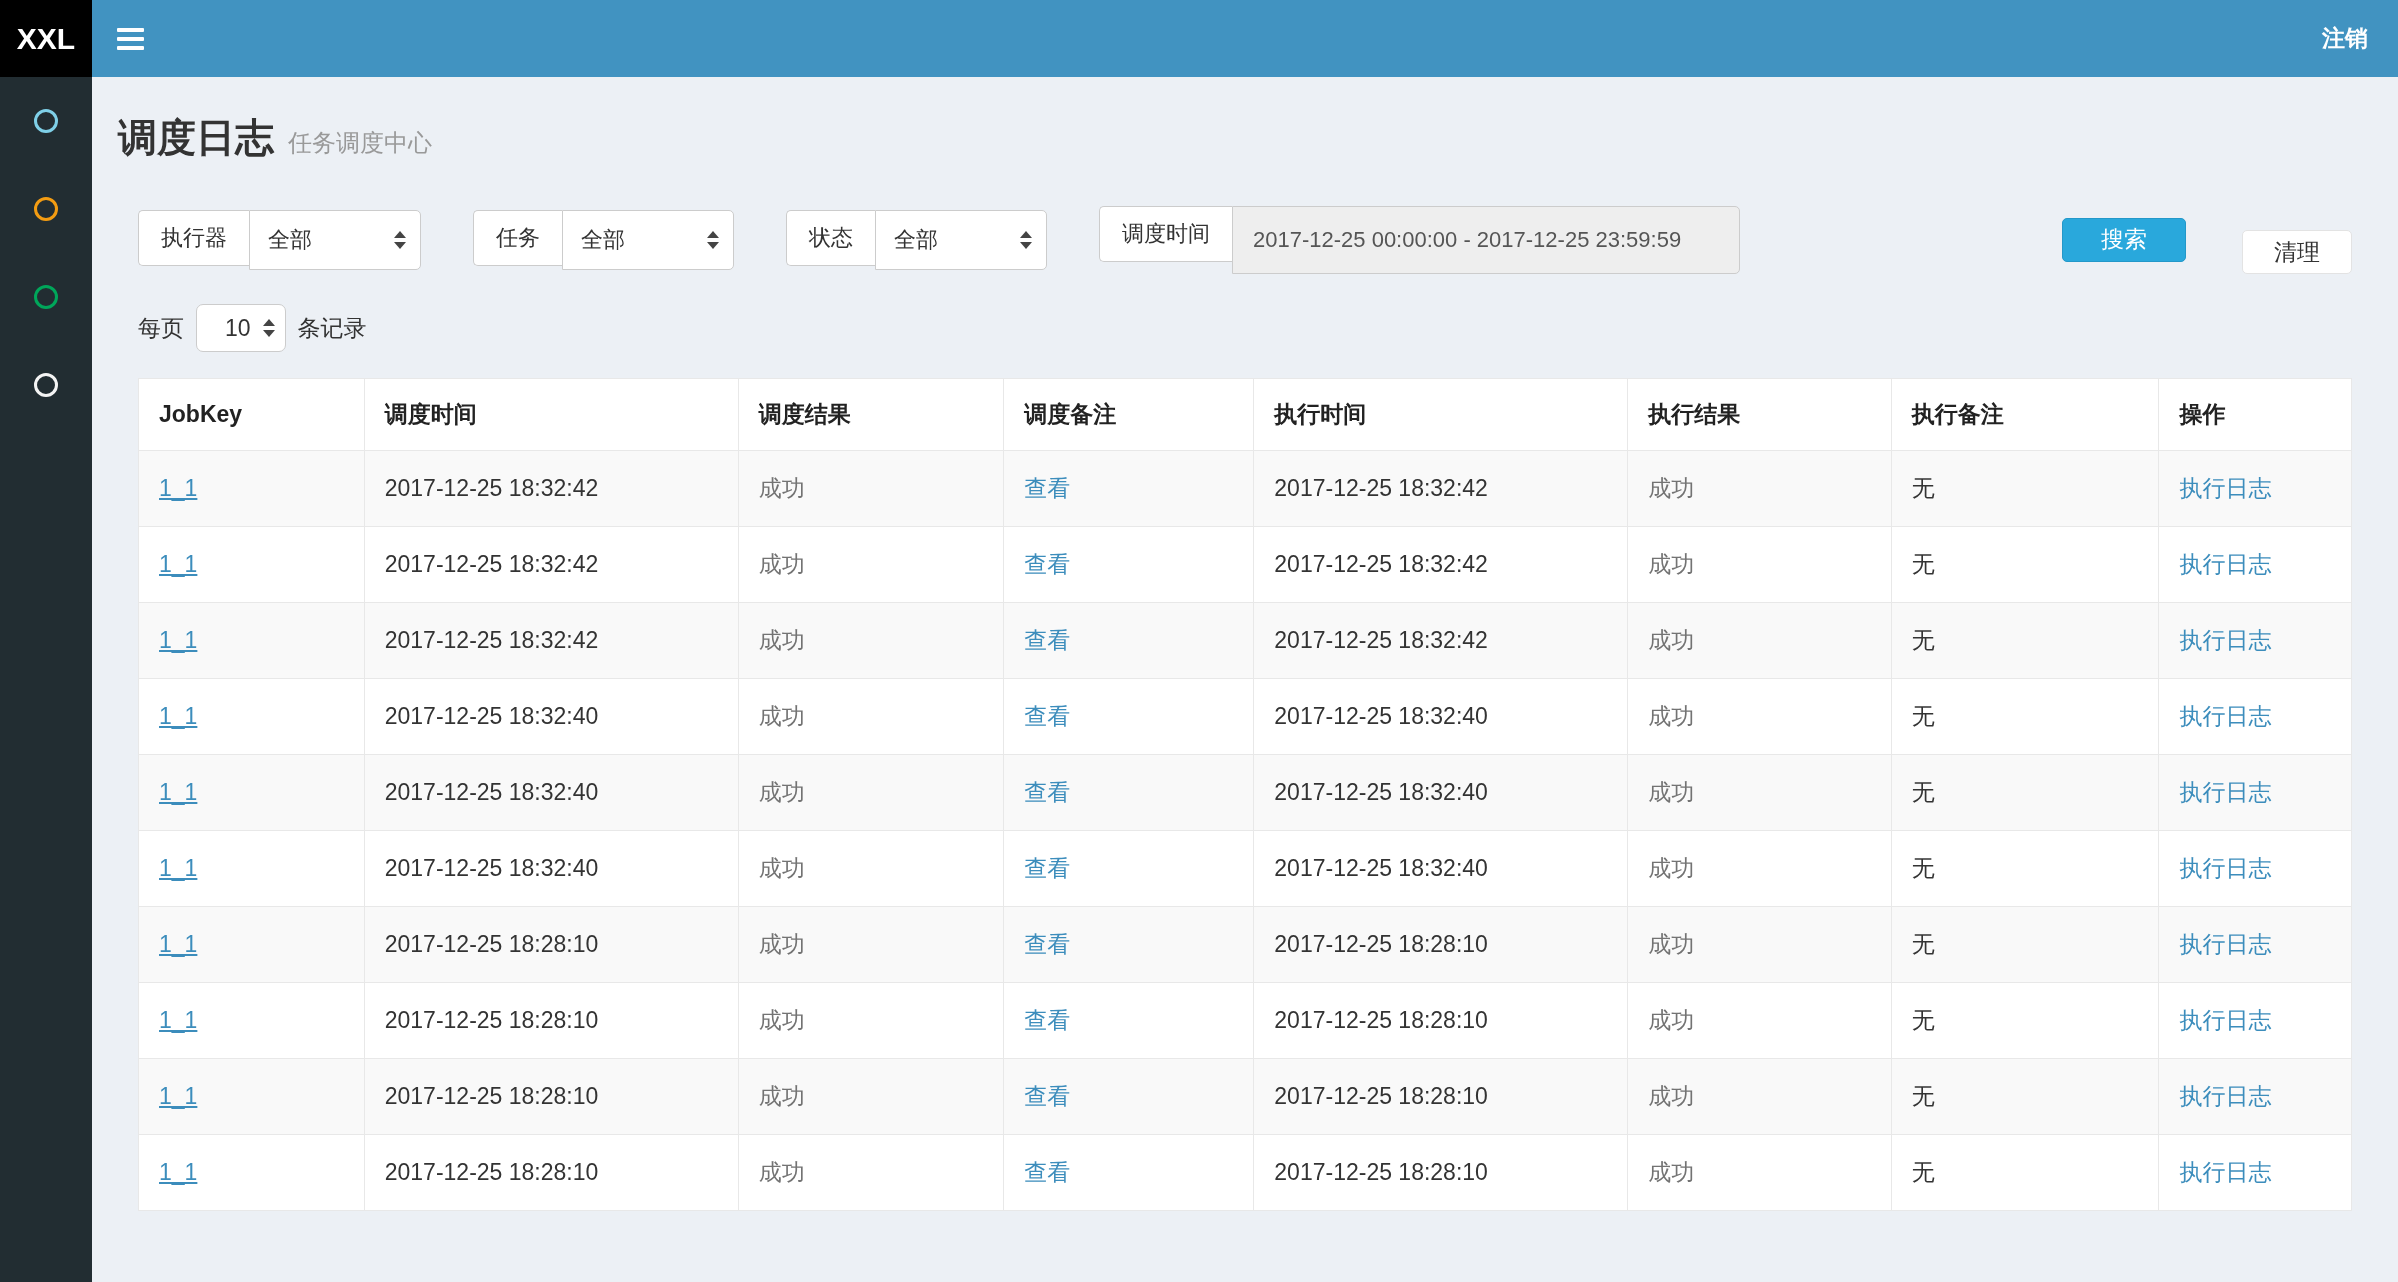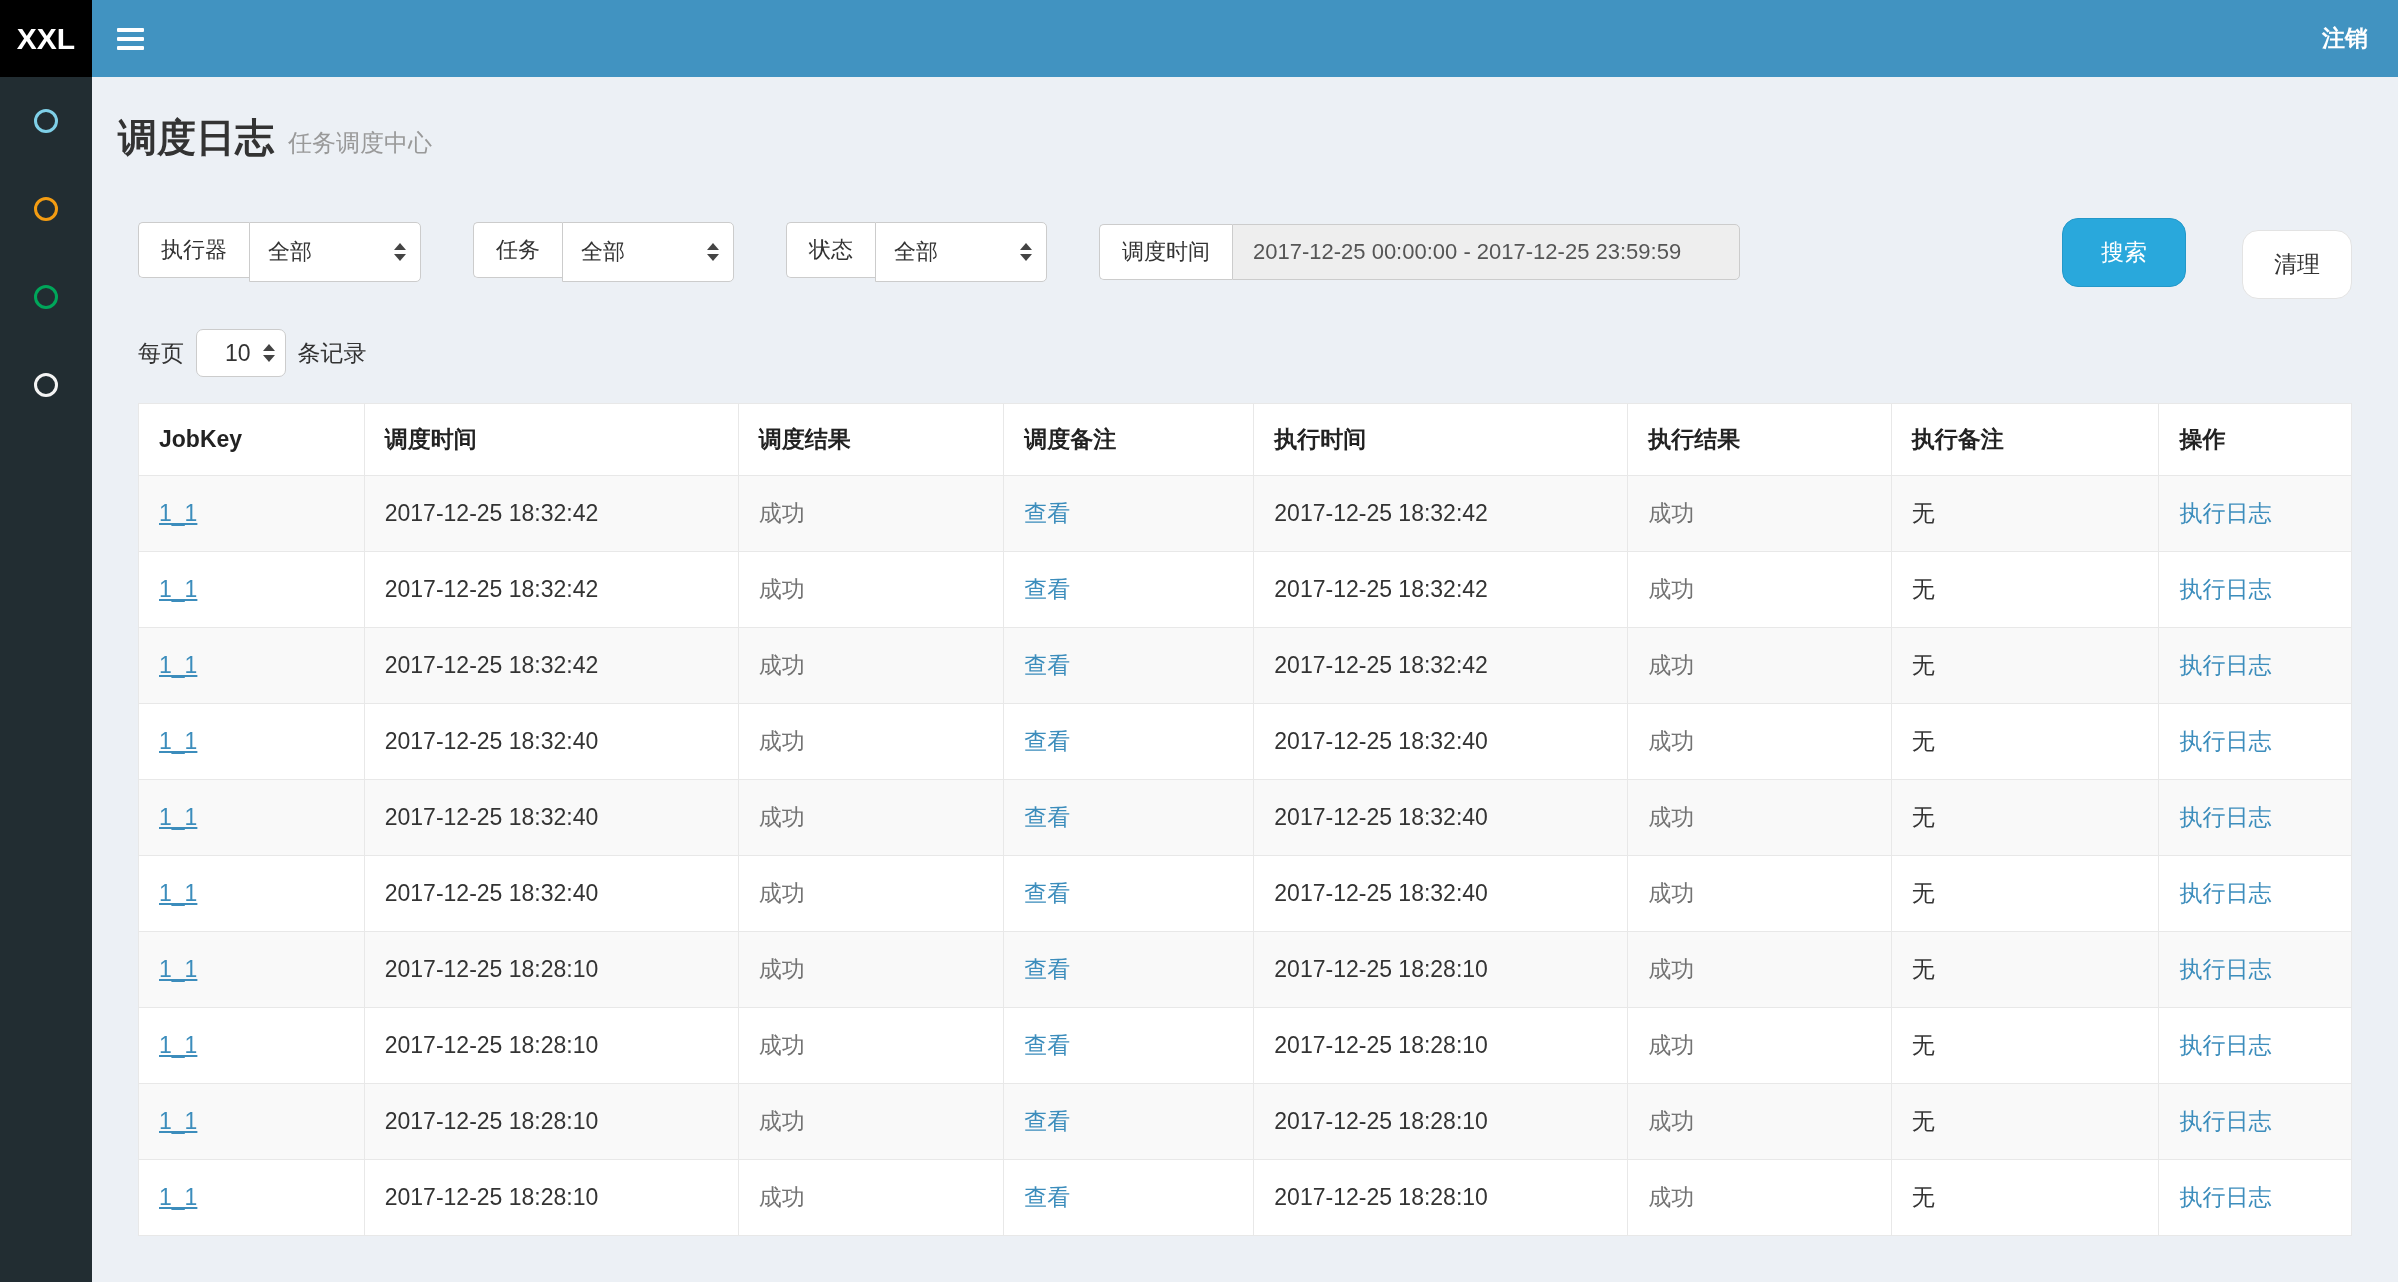--- a/index.html
+++ b/index.html
@@ -33,23 +33,23 @@
 
   
   .filters { margin-top:40px; display:flex; align-items:center; }
   .igroup { display:flex; margin-right:52px; }
   .addon { border:1px solid #ccc; border-right:0; background:#fff; padding:0 22px; height:56px; display:flex; align-items:center; font-size:22px; color:#333; border-radius:5px 0 0 5px; white-space:nowrap; }
   .selectbox { border:1px solid #ccc; background:#fff; height:60px; display:flex; align-items:center; justify-content:space-between; padding:0 14px 0 18px; min-width:172px; border-radius:0 5px 5px 0; cursor:pointer; }
   .spin { display:flex; flex-direction:column; gap:4px; margin-left:30px; }
   .spin i { display:block; width:0; height:0; border-left:6px solid transparent; border-right:6px solid transparent; }
   .spin i.up { border-bottom:7px solid #444; }
   .spin i.down { border-top:7px solid #444; }
-  .dateinput { width:508px; height:56px; background:#eee; border:1px solid #ccc; color:#555; padding:0 20px; display:flex; align-items:center; font-size:22px; border-radius:0 5px 5px 0; white-space:nowrap; cursor:pointer; }
+  .dateinput { width:508px; height:68px; background:#eee; border:1px solid #ccc; color:#555; padding:0 20px; display:flex; align-items:center; font-size:22px; border-radius:0 5px 5px 0; white-space:nowrap; cursor:pointer; }
   .igroup.date { margin-right:0; }
-  .btn { height:69px; border-radius:16px; font-size:23px; font-family:inherit; cursor:pointer; }
+  .btn { height:44px; border-radius:5px; font-size:23px; font-family:inherit; cursor:pointer; }
   .btn-search { margin-left:auto; width:124px; background:#29a8dc; color:#fff; border:1px solid #2398c9; }
   .btn-clear  { margin-left:56px; width:110px; background:#fff; color:#333; border:1px solid #e3e3e3;margin-top:25px; }
 
   
   .pagesize { margin-top:30px; display:flex; align-items:center; font-size:23px; color:#333; }
   .selectbox.small { height:48px; min-width:76px; padding:0 10px 0 28px; margin:0 12px; border-radius:7px; }
   .selectbox.small .spin { margin-left:12px; }
 
   
   table.log-table { margin-top:26px; width:100%; border-collapse:collapse; background:#fff; }

